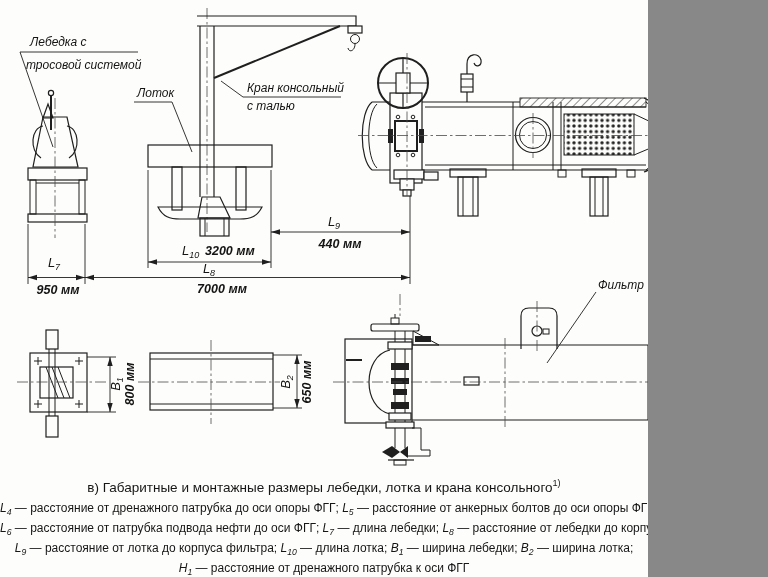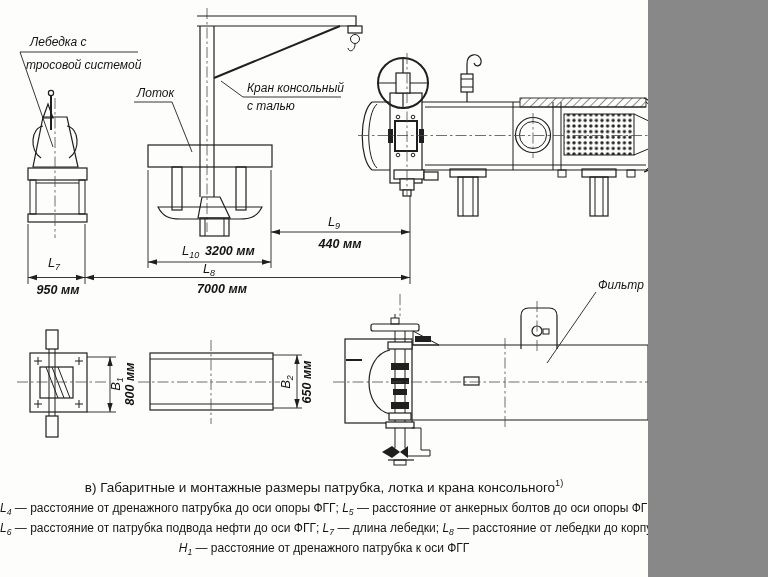--- a/index.html
+++ b/index.html
@@ -301,21 +301,22 @@
       <path class="s" d="M388,460 H414" stroke-width="1.4"></path>
       <rect class="s1" x="394" y="460" width="12" height="5"></rect>
     </g>
 
     <path class="cl" d="M333,382 H757"></path>
     <path class="cl" d="M505,338 V428"></path>
     <path class="cl" d="M400,294 V316"></path>
   </g>
 </svg>
 
-<div class="caption"><span>в)</span><span> Габаритные и монтажные размеры патрубка, лотка и крана консольного</span><sup>1)</sup></div>
+<div class="caption"><span>в)</span><span> Габаритные и монтажные размеры лебедки, лотка и крана консольного</span><sup>1)</sup></div>
 
 <div class="legend">
       <div class="legend-line"><i>L<sub>4</sub></i> — расстояние от дренажного патрубка до оси опоры ФГГ; <i>L<sub>5</sub></i> — расстояние от анкерных болтов до оси опоры ФГГ;</div>
       <div class="legend-line"><i>L<sub>6</sub></i> — расстояние от патрубка подвода нефти до оси ФГГ; <i>L<sub>7</sub></i> — длина лебедки; <i>L<sub>8</sub></i> — расстояние от лебедки до корпуса фильтра;</div>
+      <div class="legend-line"><i>L<sub>9</sub></i> — расстояние от лотка до корпуса фильтра; <i>L<sub>10</sub></i> — длина лотка; <i>B<sub>1</sub></i> — ширина лебедки; <i>B<sub>2</sub></i> — ширина лотка;</div>
       <div class="legend-line"><i>H<sub>1</sub></i> — расстояние от дренажного патрубка к оси ФГГ</div>
     </div>
 
 </div>
 
 </body></html>

